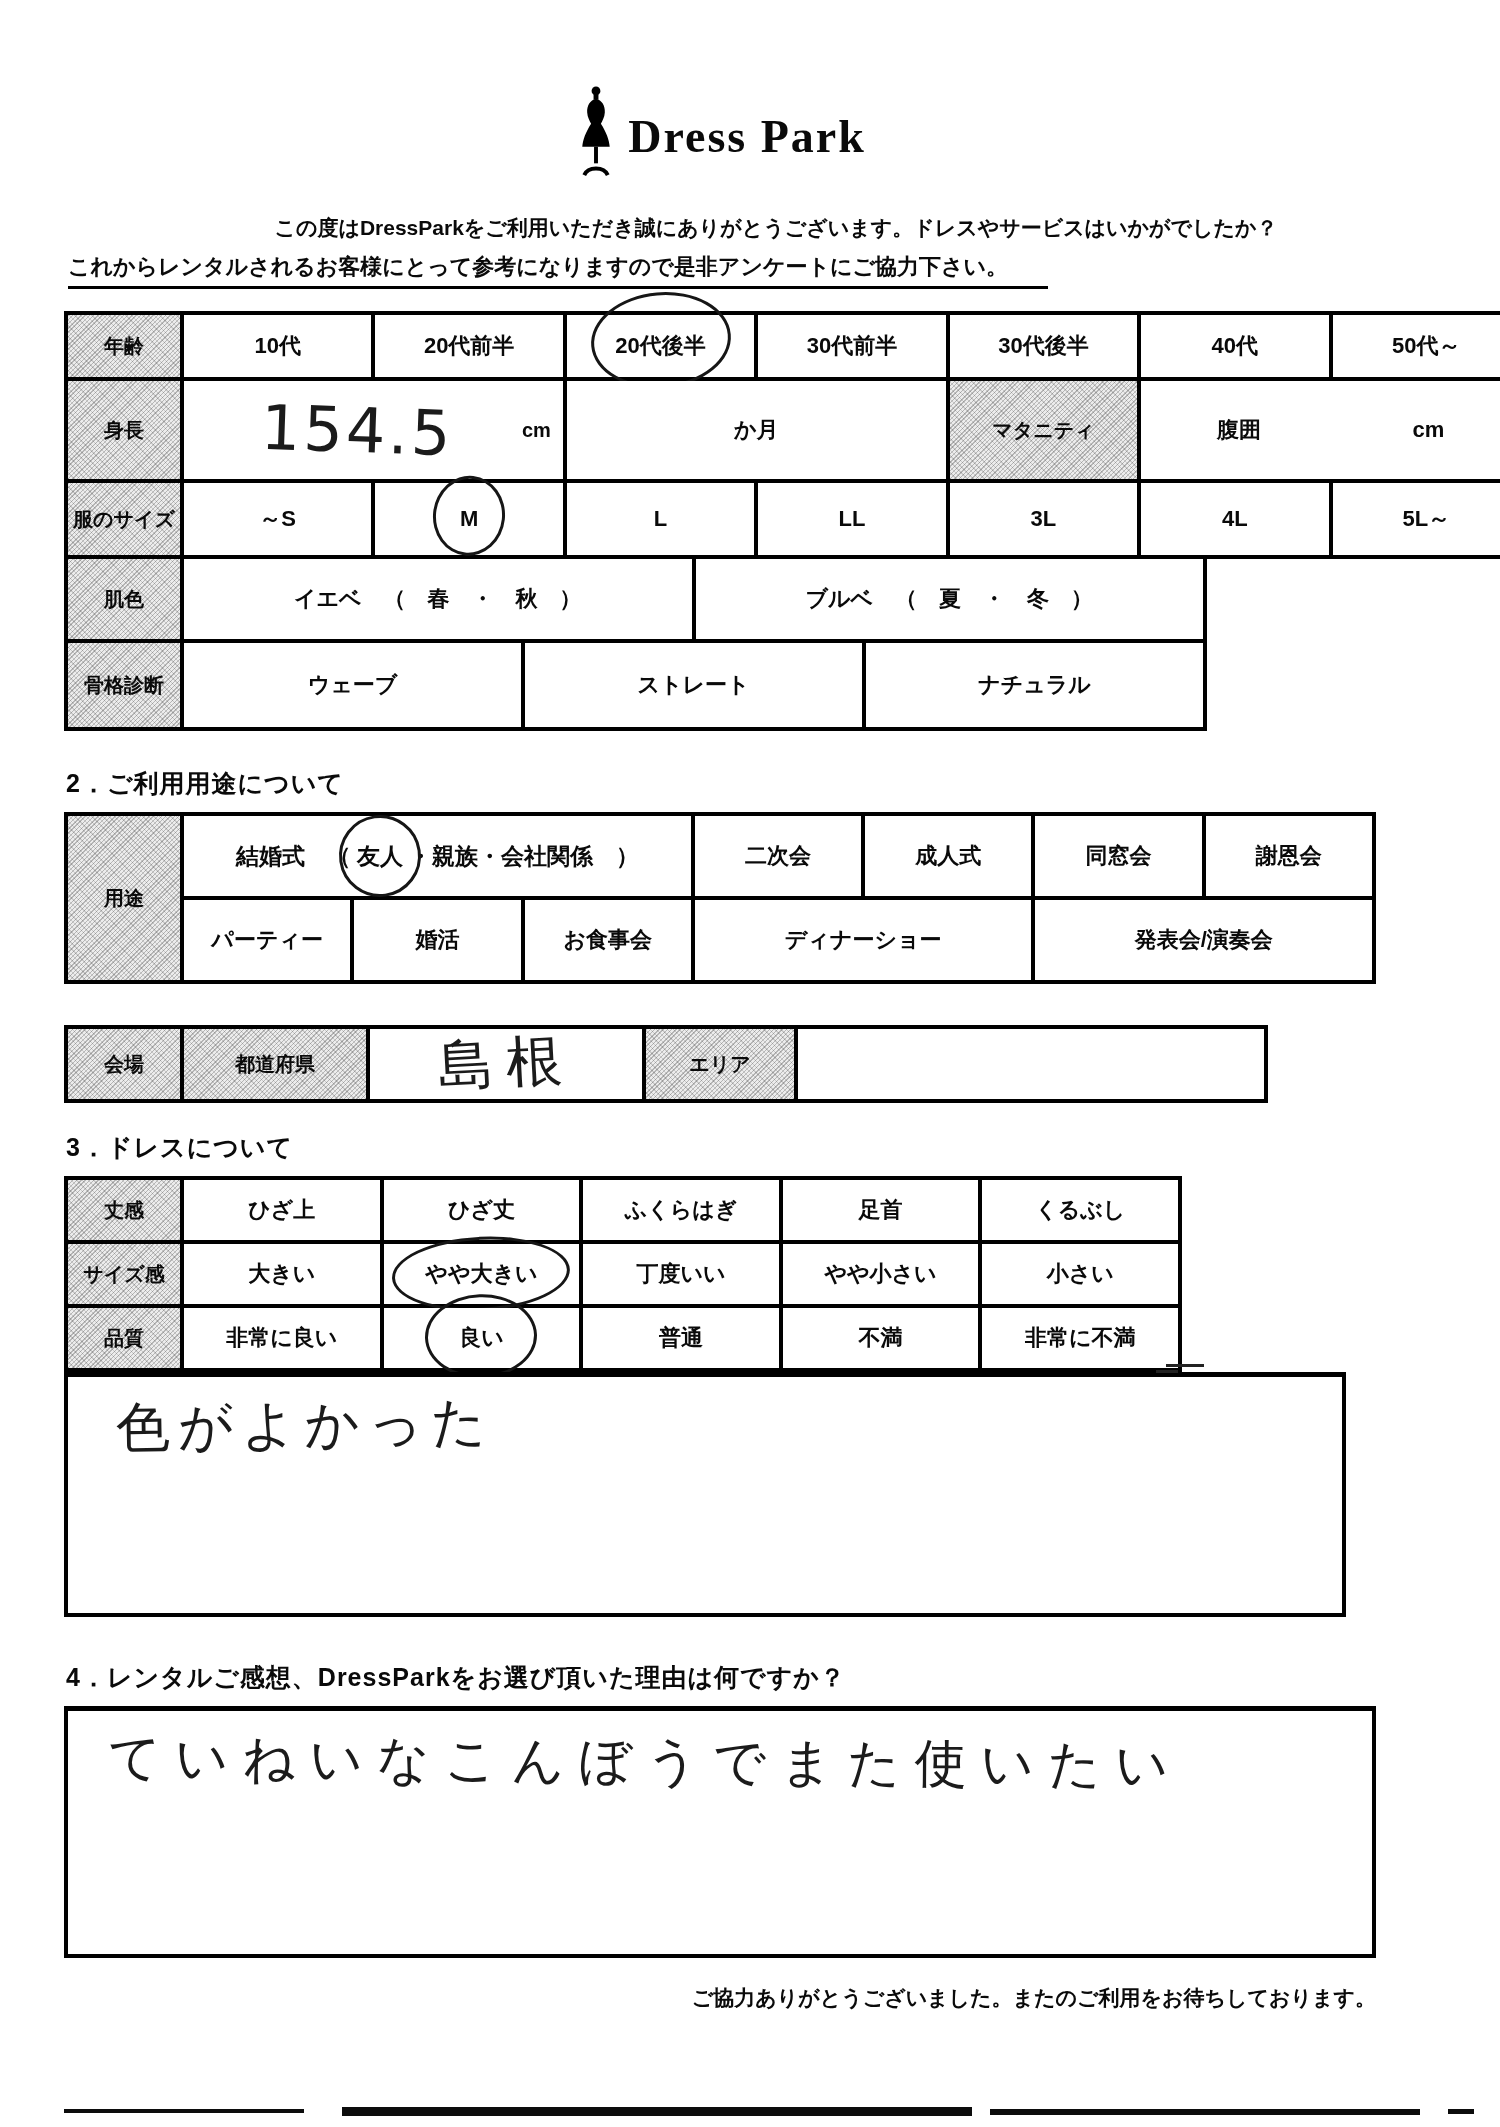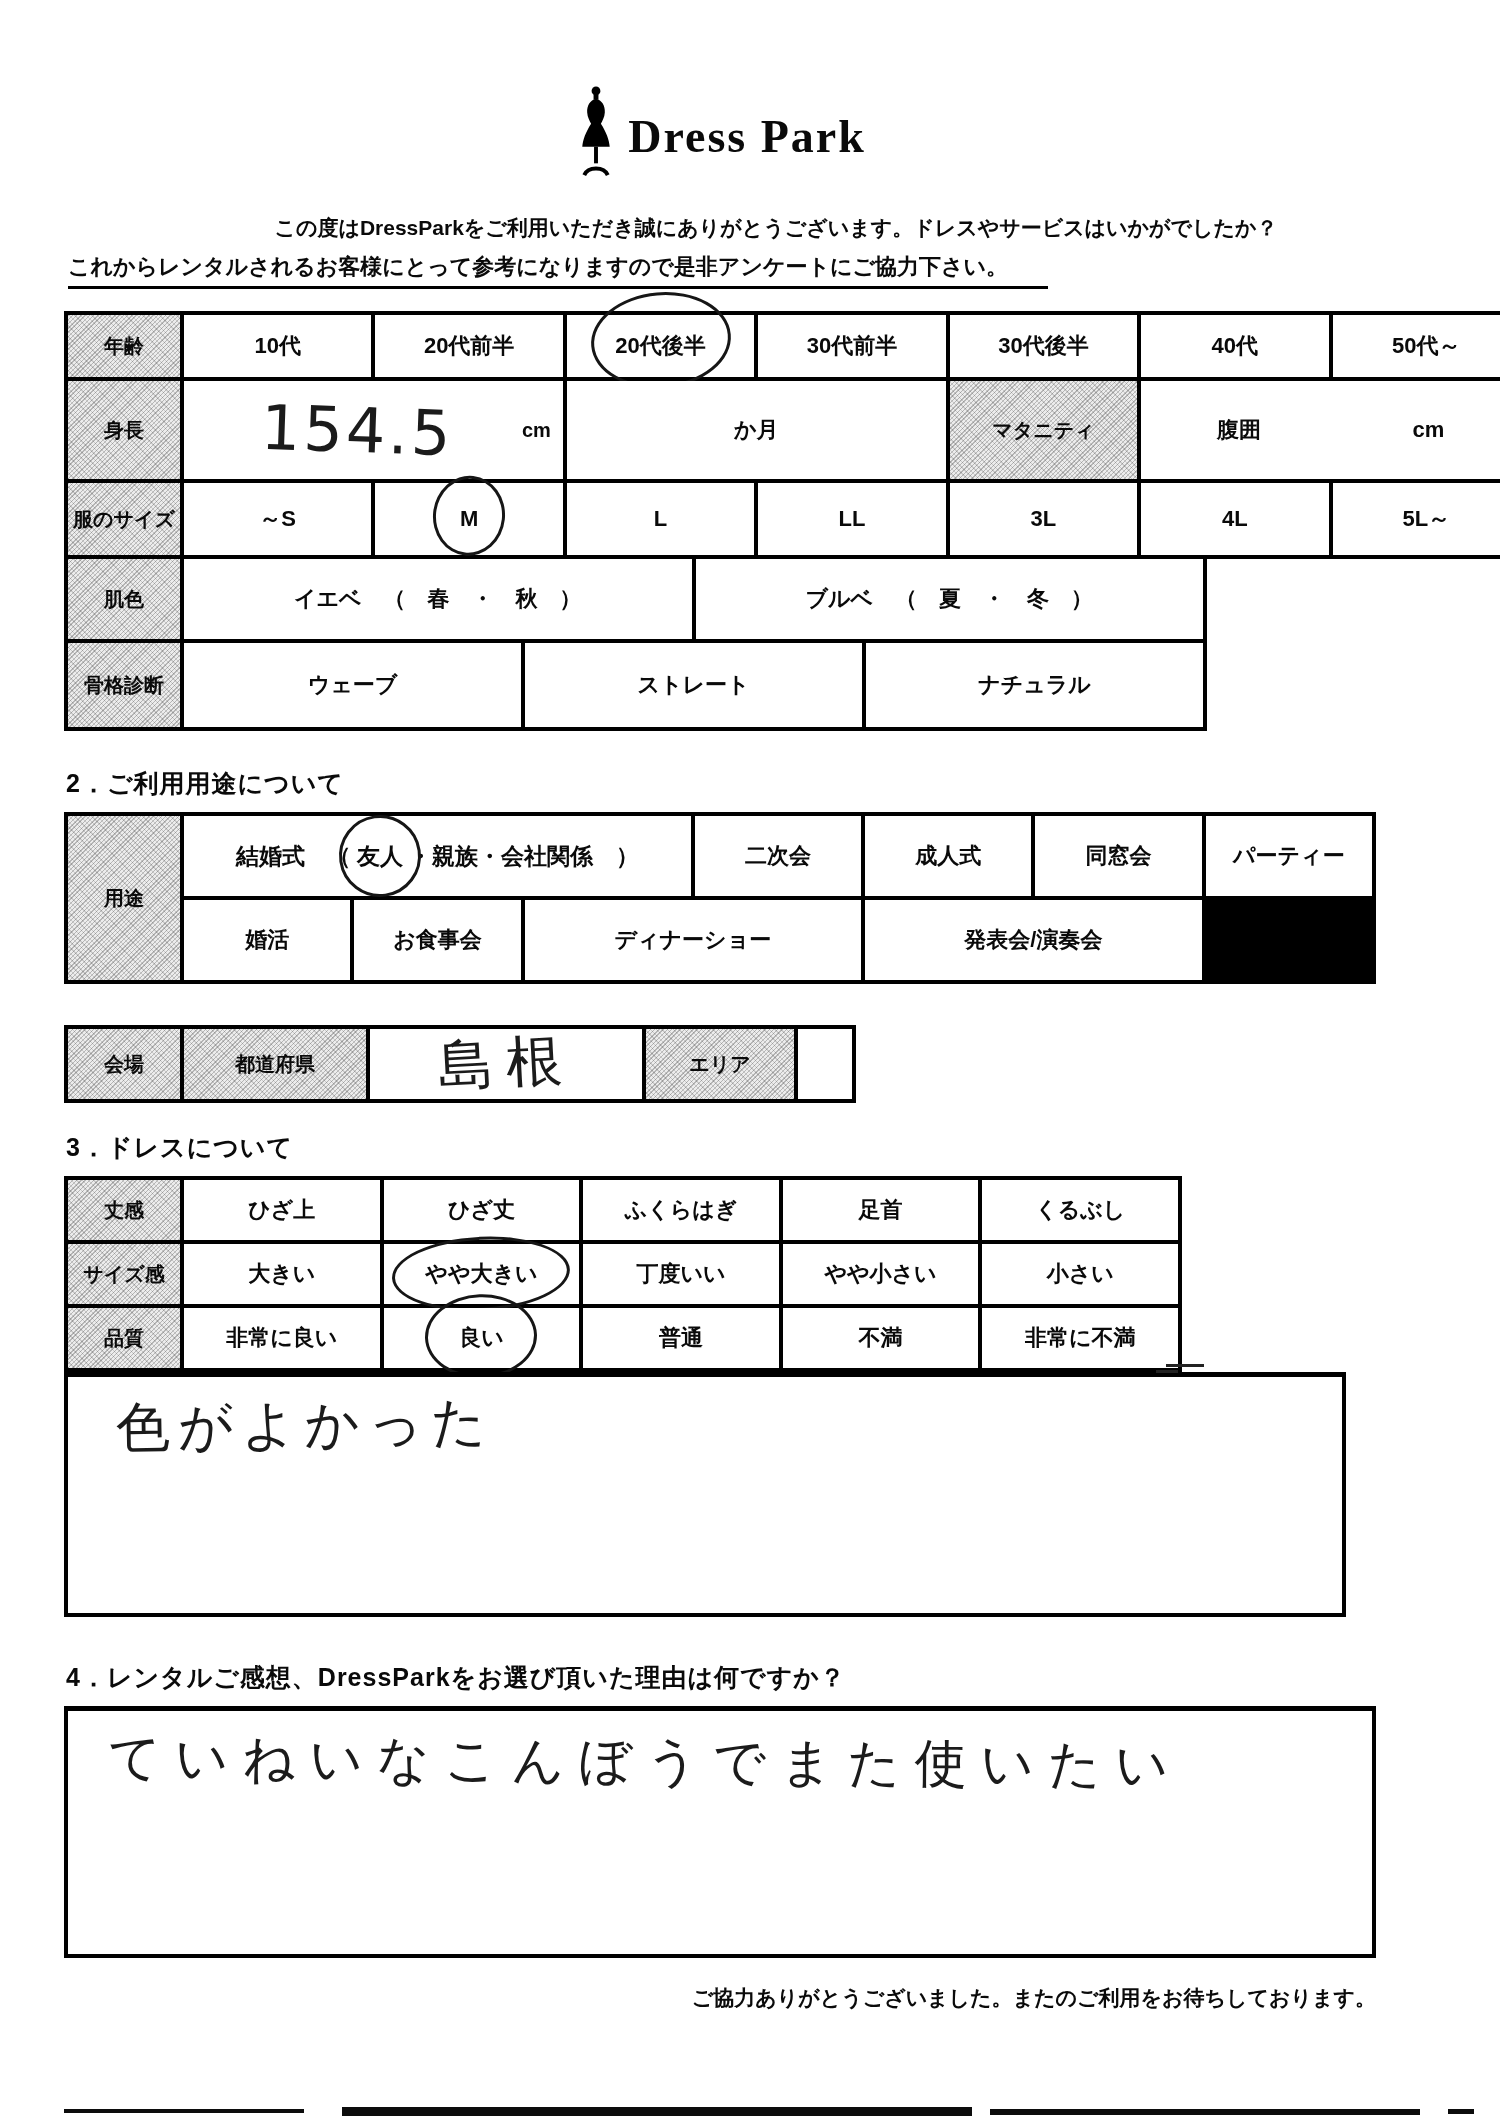--- a/index.html
+++ b/index.html
@@ -43,21 +43,21 @@
   .t1 { width: 1460px; grid-template-columns: 112px repeat(7, 1fr); }
   .r1 { grid-template-rows: 62px; }
   .r2 { grid-template-rows: 98px; }
   .r3 { grid-template-rows: 72px; }
   .t1n { width: 1143px; grid-template-columns: 112px repeat(6, 1fr); }
   .r4 { grid-template-rows: 80px; }
   .r5 { grid-template-rows: 84px; }
 
   .t2a { width: 1312px; grid-template-columns: 112px repeat(7, 1fr); grid-template-rows: 80px 80px; }
   .rowspan2 { grid-row: 1 / span 2; }
-  .t2b { width: 792px; grid-template-columns: 112px 182px 272px 148px 1fr; grid-template-rows: 70px; margin-top: 41px; }
+  .t2b { width: 1204px; grid-template-columns: 112px 182px 272px 148px 1fr; grid-template-rows: 70px; margin-top: 41px; }
 
   .t3 { width: 1118px; grid-template-columns: 112px repeat(5, 1fr); grid-template-rows: 60px; }
 
   
   .hw { font-family: "DejaVu Sans", sans-serif; font-weight: 400; color: #1b1b1b; }
   .hw-height { font-size: 62px; letter-spacing: 3px; transform: translateX(-16px) rotate(2deg); }
   .unit { position: absolute; right: 12px; top: 50%; transform: translateY(-50%); font-size: 20px; font-weight: 700; }
   .hw-pref { font-size: 56px; letter-spacing: 12px; transform: rotate(-3deg); }
   .pair { justify-content: space-around; }
 
@@ -171,20 +171,21 @@
     <div class="trow t2a">
       <div class="cell h hatch rowspan2">用途</div>
       <div class="cell sp3 wedding">
         <span>結婚式　（</span>
           <span class="ic circled">友人</span>
           <span>・親族・会社関係　）</span>
       </div>
       <div class="cell">二次会</div>
       <div class="cell">成人式</div>
       <div class="cell">同窓会</div>
+      <div class="cell">謝恩会</div>
       <div class="cell">パーティー</div>
       <div class="cell">婚活</div>
       <div class="cell">お食事会</div>
       <div class="cell sp2">ディナーショー</div>
       <div class="cell sp2">発表会/演奏会</div>
     </div>
 
     <div class="trow t2b stack">
       <div class="cell h hatch">会場</div>
       <div class="cell h hatch">都道府県</div>

